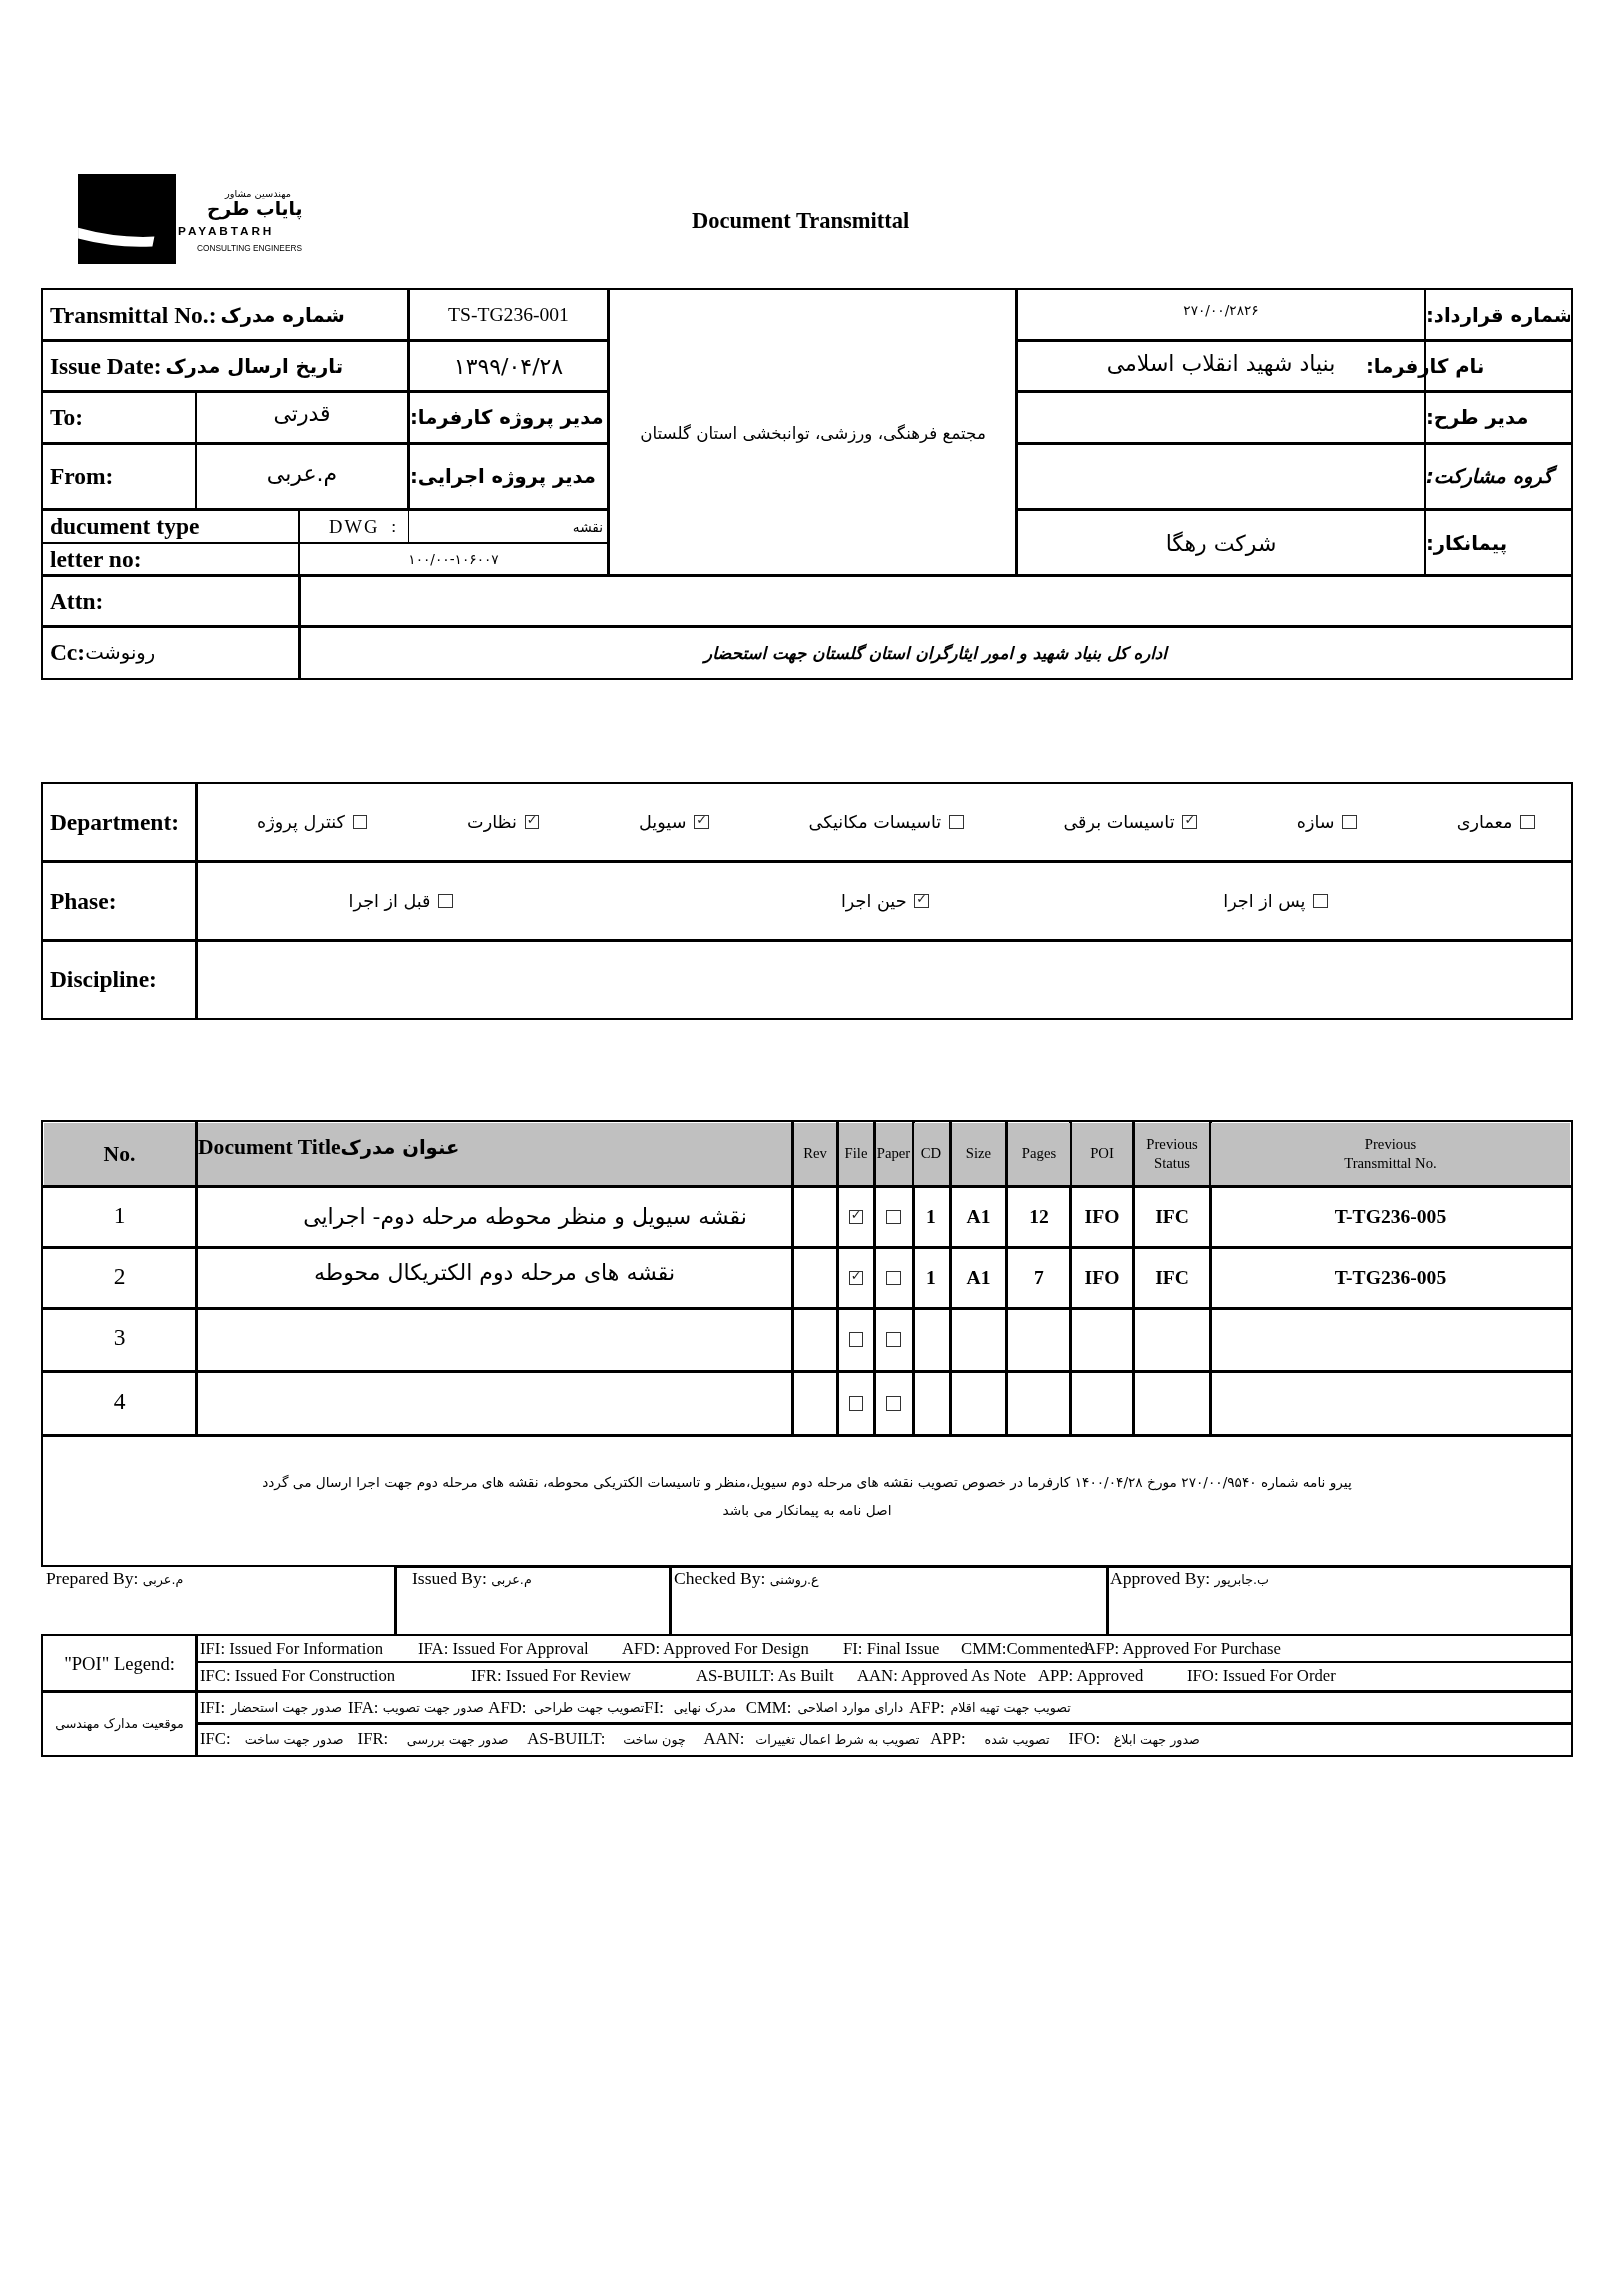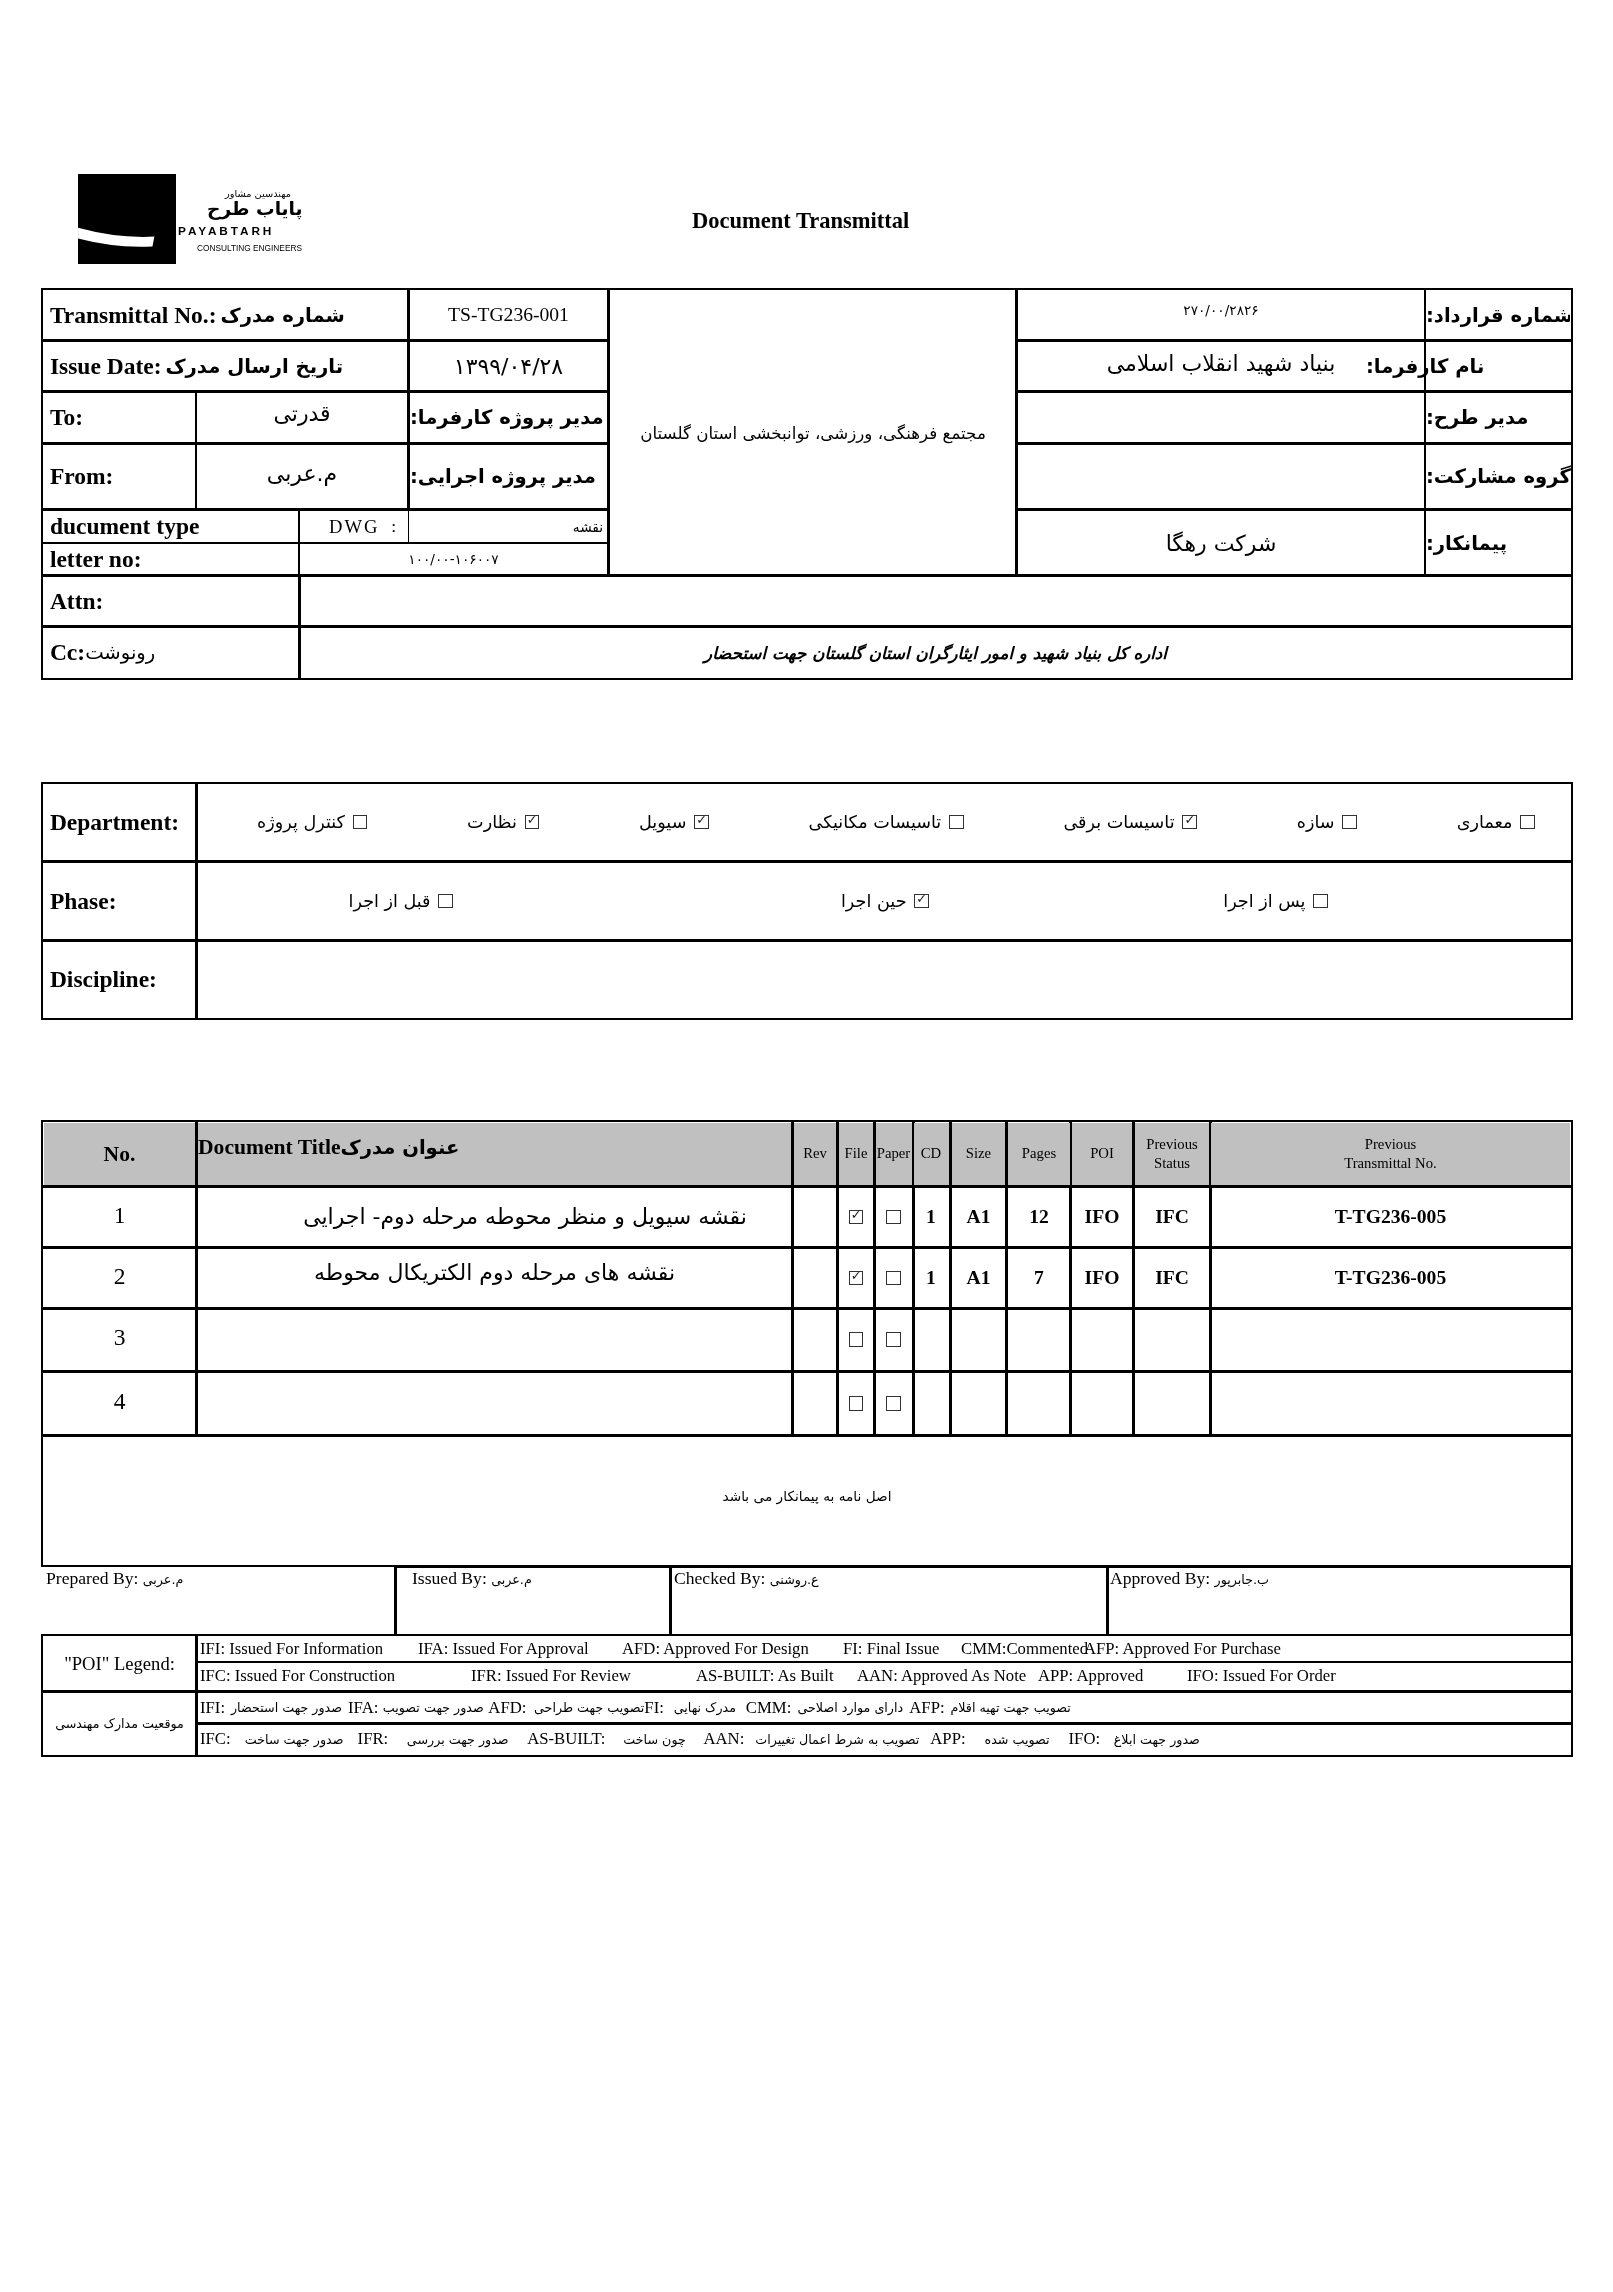--- a/index.html
+++ b/index.html
@@ -103,21 +103,21 @@
 <div class="cell c val" style="left:1018px; top:291px; width:406px; height:48px; font-size:13.7px; padding-bottom:9.8px;">۲۷۰/۰۰/۲۸۲۶</div>
 <div class="cell r lbl-fa" style="left:1426px; top:291px; width:144px; height:48px;">شماره قرارداد:</div>
 
 <div class="cell c val" style="left:1018px; top:342px; width:406px; height:48px; padding-bottom:5.9px;">بنیاد شهید انقلاب اسلامی</div>
 <div class="cell r lbl-fa" style="left:1366px; top:342px; width:164px; height:48px;">نام کارفرما:</div>
 
 <div class="cell c val" style="left:1018px; top:393px; width:406px; height:49px;"></div>
 <div class="cell r lbl-fa" style="left:1426px; top:393px; width:144px; height:49px;">مدیر طرح:</div>
 
 <div class="cell c val" style="left:1018px; top:445px; width:406px; height:63px;"></div>
-<div class="cell r lbl-fa" style="left:1426px; top:445px; width:168px; height:63px;">گروه مشارکت:</div>
+<div class="cell r lbl-fa" style="left:1426px; top:445px; width:168px; height:63px;font-style:italic;">گروه مشارکت:</div>
 
 <div class="cell c val" style="left:1018px; top:511px; width:406px; height:64px;">شرکت رهگا</div>
 <div class="cell r lbl-fa" style="left:1426px; top:511px; width:144px; height:64px; padding-right:29px;">پیمانکار:</div>
 
 <div class="cell l lbl-en" style="left:44px; top:577px; width:254px; height:48px;">Attn:</div>
 <div class="cell c val" style="left:301px; top:577px; width:1269px; height:48px;"></div>
 
 <div class="cell l" style="left:44px; top:628px; width:254px; height:49px;">
   <span class="lbl-en">Cc:</span>
     <span class="lbl-fa" style="font-weight:normal;">رونوشت</span>
@@ -287,20 +287,21 @@
       <div class="cell c td-en" style="left: 914px; top: 1373px; width: 34px; height: 61px;"></div>
       <div class="cell c td-en" style="left: 952px; top: 1373px; width: 53px; height: 61px;"></div>
       <div class="cell c td-en" style="left: 1008px; top: 1373px; width: 62px; height: 61px;"></div>
       <div class="cell c td-en" style="left: 1072px; top: 1373px; width: 60px; height: 61px;"></div>
       <div class="cell c td-en" style="left: 1135px; top: 1373px; width: 74px; height: 61px;"></div>
       <div class="cell c td-en" style="left: 1211px; top: 1373px; width: 359px; height: 61px;"></div>
     </div>
   </div>
 
 <div class="cell c" style="left:44px; top:1437px; width:1526px; height:127px; flex-direction:column; justify-content:center; gap:11.8px; padding-bottom:9.8px;">
+  <span class="val" style="font-size:13.7px;">پیرو نامه شماره ۲۷۰/۰۰/۹۵۴۰ مورخ ۱۴۰۰/۰۴/۲۸ کارفرما در خصوص تصویب نقشه های مرحله دوم سیویل،منظر و تاسیسات الکتریکی محوطه، نقشه های مرحله دوم جهت اجرا ارسال می گردد</span>
   <span class="val" style="font-size:13.7px;">اصل نامه به پیمانکار می باشد</span>
 </div>
 
 <div class="hl" style="left:394px; top:1566px; width:1179px; height:2px;"></div>
 <div class="vl" style="left:394px; top:1566px; width:2.9px; height:69px;"></div>
 <div class="vl" style="left:669px; top:1566px; width:2.9px; height:69px;"></div>
 <div class="vl" style="left:1106px; top:1566px; width:2.9px; height:69px;"></div>
 <div class="vl" style="left:1570px; top:1566px; width:2.9px; height:69px;"></div>
 
 <div class="abs sig" style="left:46px; top:1568px;">

